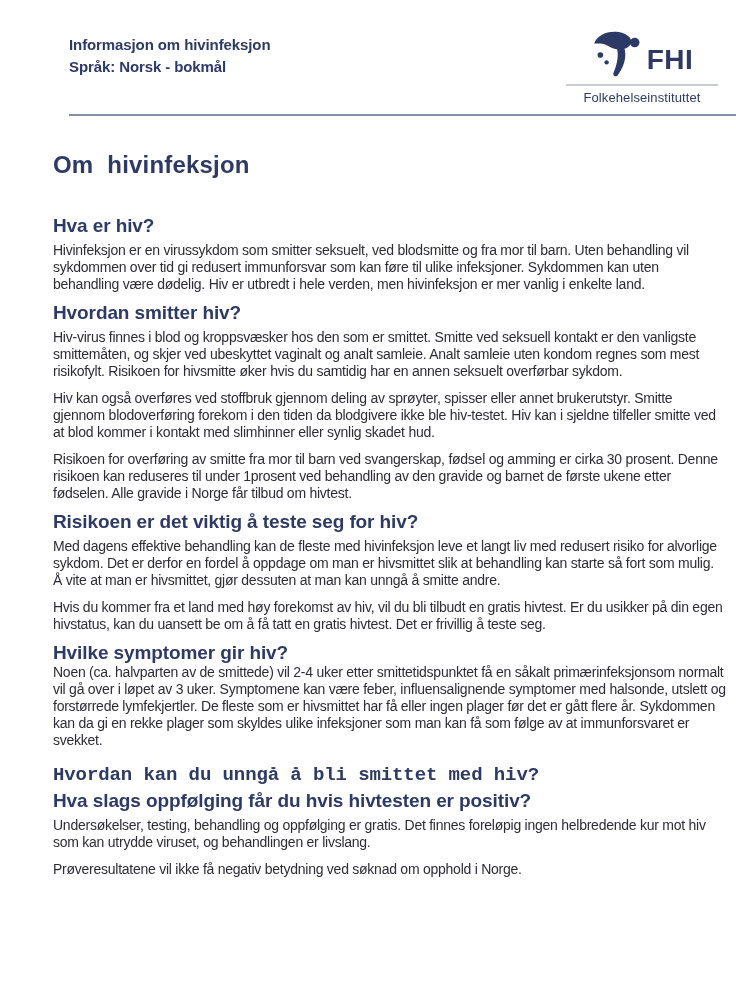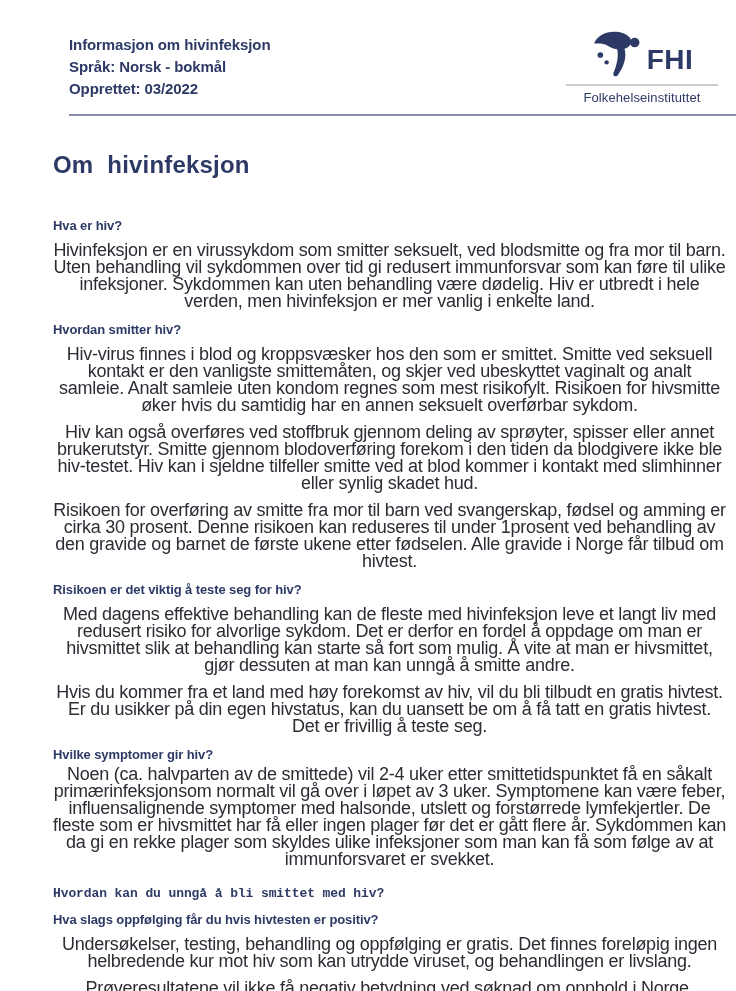--- a/index.html
+++ b/index.html
@@ -38,40 +38,39 @@
   
   .doc{
     padding:36px 30px 0 21px;
     color:var(--body);
   }
   .doc-title{
     color:var(--navy);font-size:24px;font-weight:700;line-height:26px;
     margin:0 0 38px 0;word-spacing:7px;letter-spacing:0.2px;
   }
   .sec-heading{
-    color:var(--navy);font-size:13px;font-weight:700;line-height:20px;
+    color:var(--navy);font-size:19px;font-weight:700;line-height:20px;
     margin:6px 0 6px 0;letter-spacing:-0.1px;
   }
   .sec-heading.extra{margin-top:16px;font-family:Liberation Mono, monospace;}
   .sec-heading.tight{margin-bottom:1px;}
   .body-text{
-    font-size:18px;line-height:17px;letter-spacing:-0.25px;
-    margin:0 0 10px 0;color:var(--body);text-align:center;
+    font-size:14px;line-height:17px;letter-spacing:-0.25px;
+    margin:0 0 10px 0;color:var(--body);
   }
 </style>
 </head>
 <body>
 
 <div class="page">
 
   <div class="header">
     <div class="header-meta">
       <div>Informasjon om hivinfeksjon</div>
       <div>Språk: Norsk - bokmål</div>
-      <div>Opprettet: 03/2022</div>
     </div>
 
     <div class="logo">
       <div class="logo-top">
         <span class="logo-mark">
           <svg viewBox="0 0 50 46" width="52" height="48" xmlns="http://www.w3.org/2000/svg" aria-hidden="true">
             <g fill="#2e3a66">
               <path d="M3 13 C6 4 19 -1 31 3 C39 6 41 12 36 16 C31 20 22 19 16 15 C11 12 6 13 3 13 Z"></path>
               <path d="M30 13 C35 21 34 32 26 43 C24 46 20 44 22 40 C26 31 27 21 24 15 Z"></path>
               <circle cx="42" cy="12" r="4.6"></circle>

